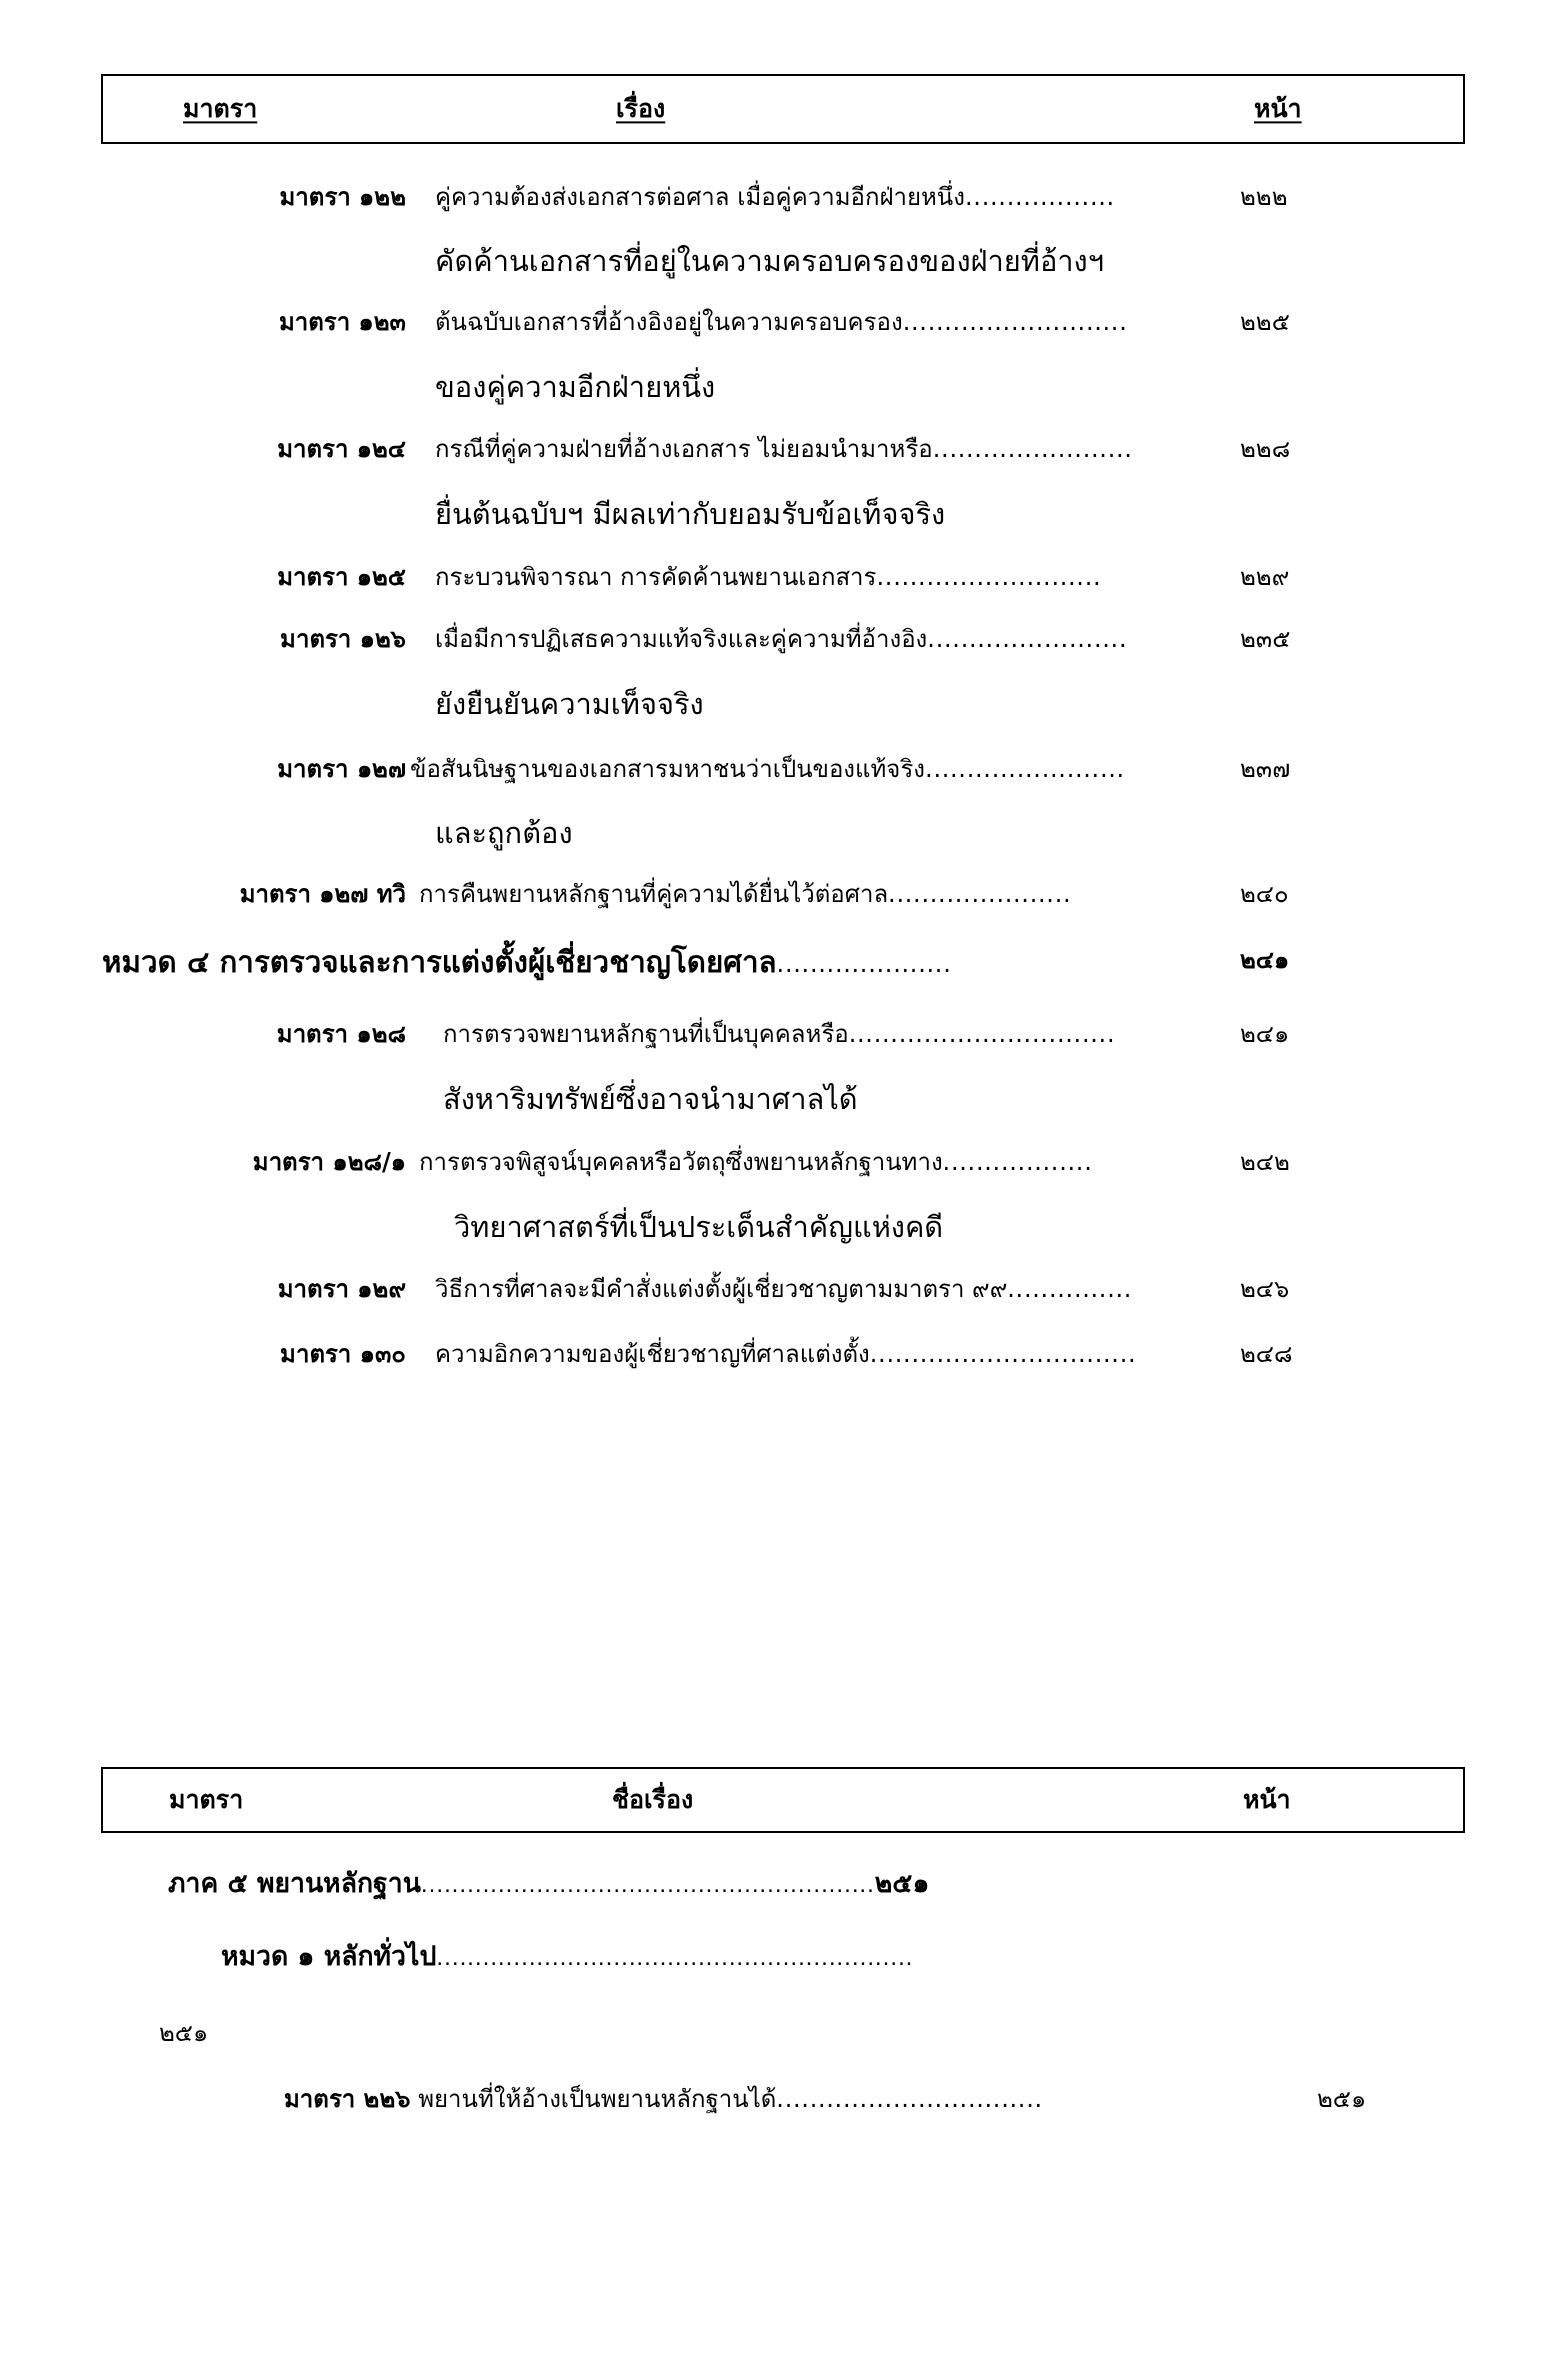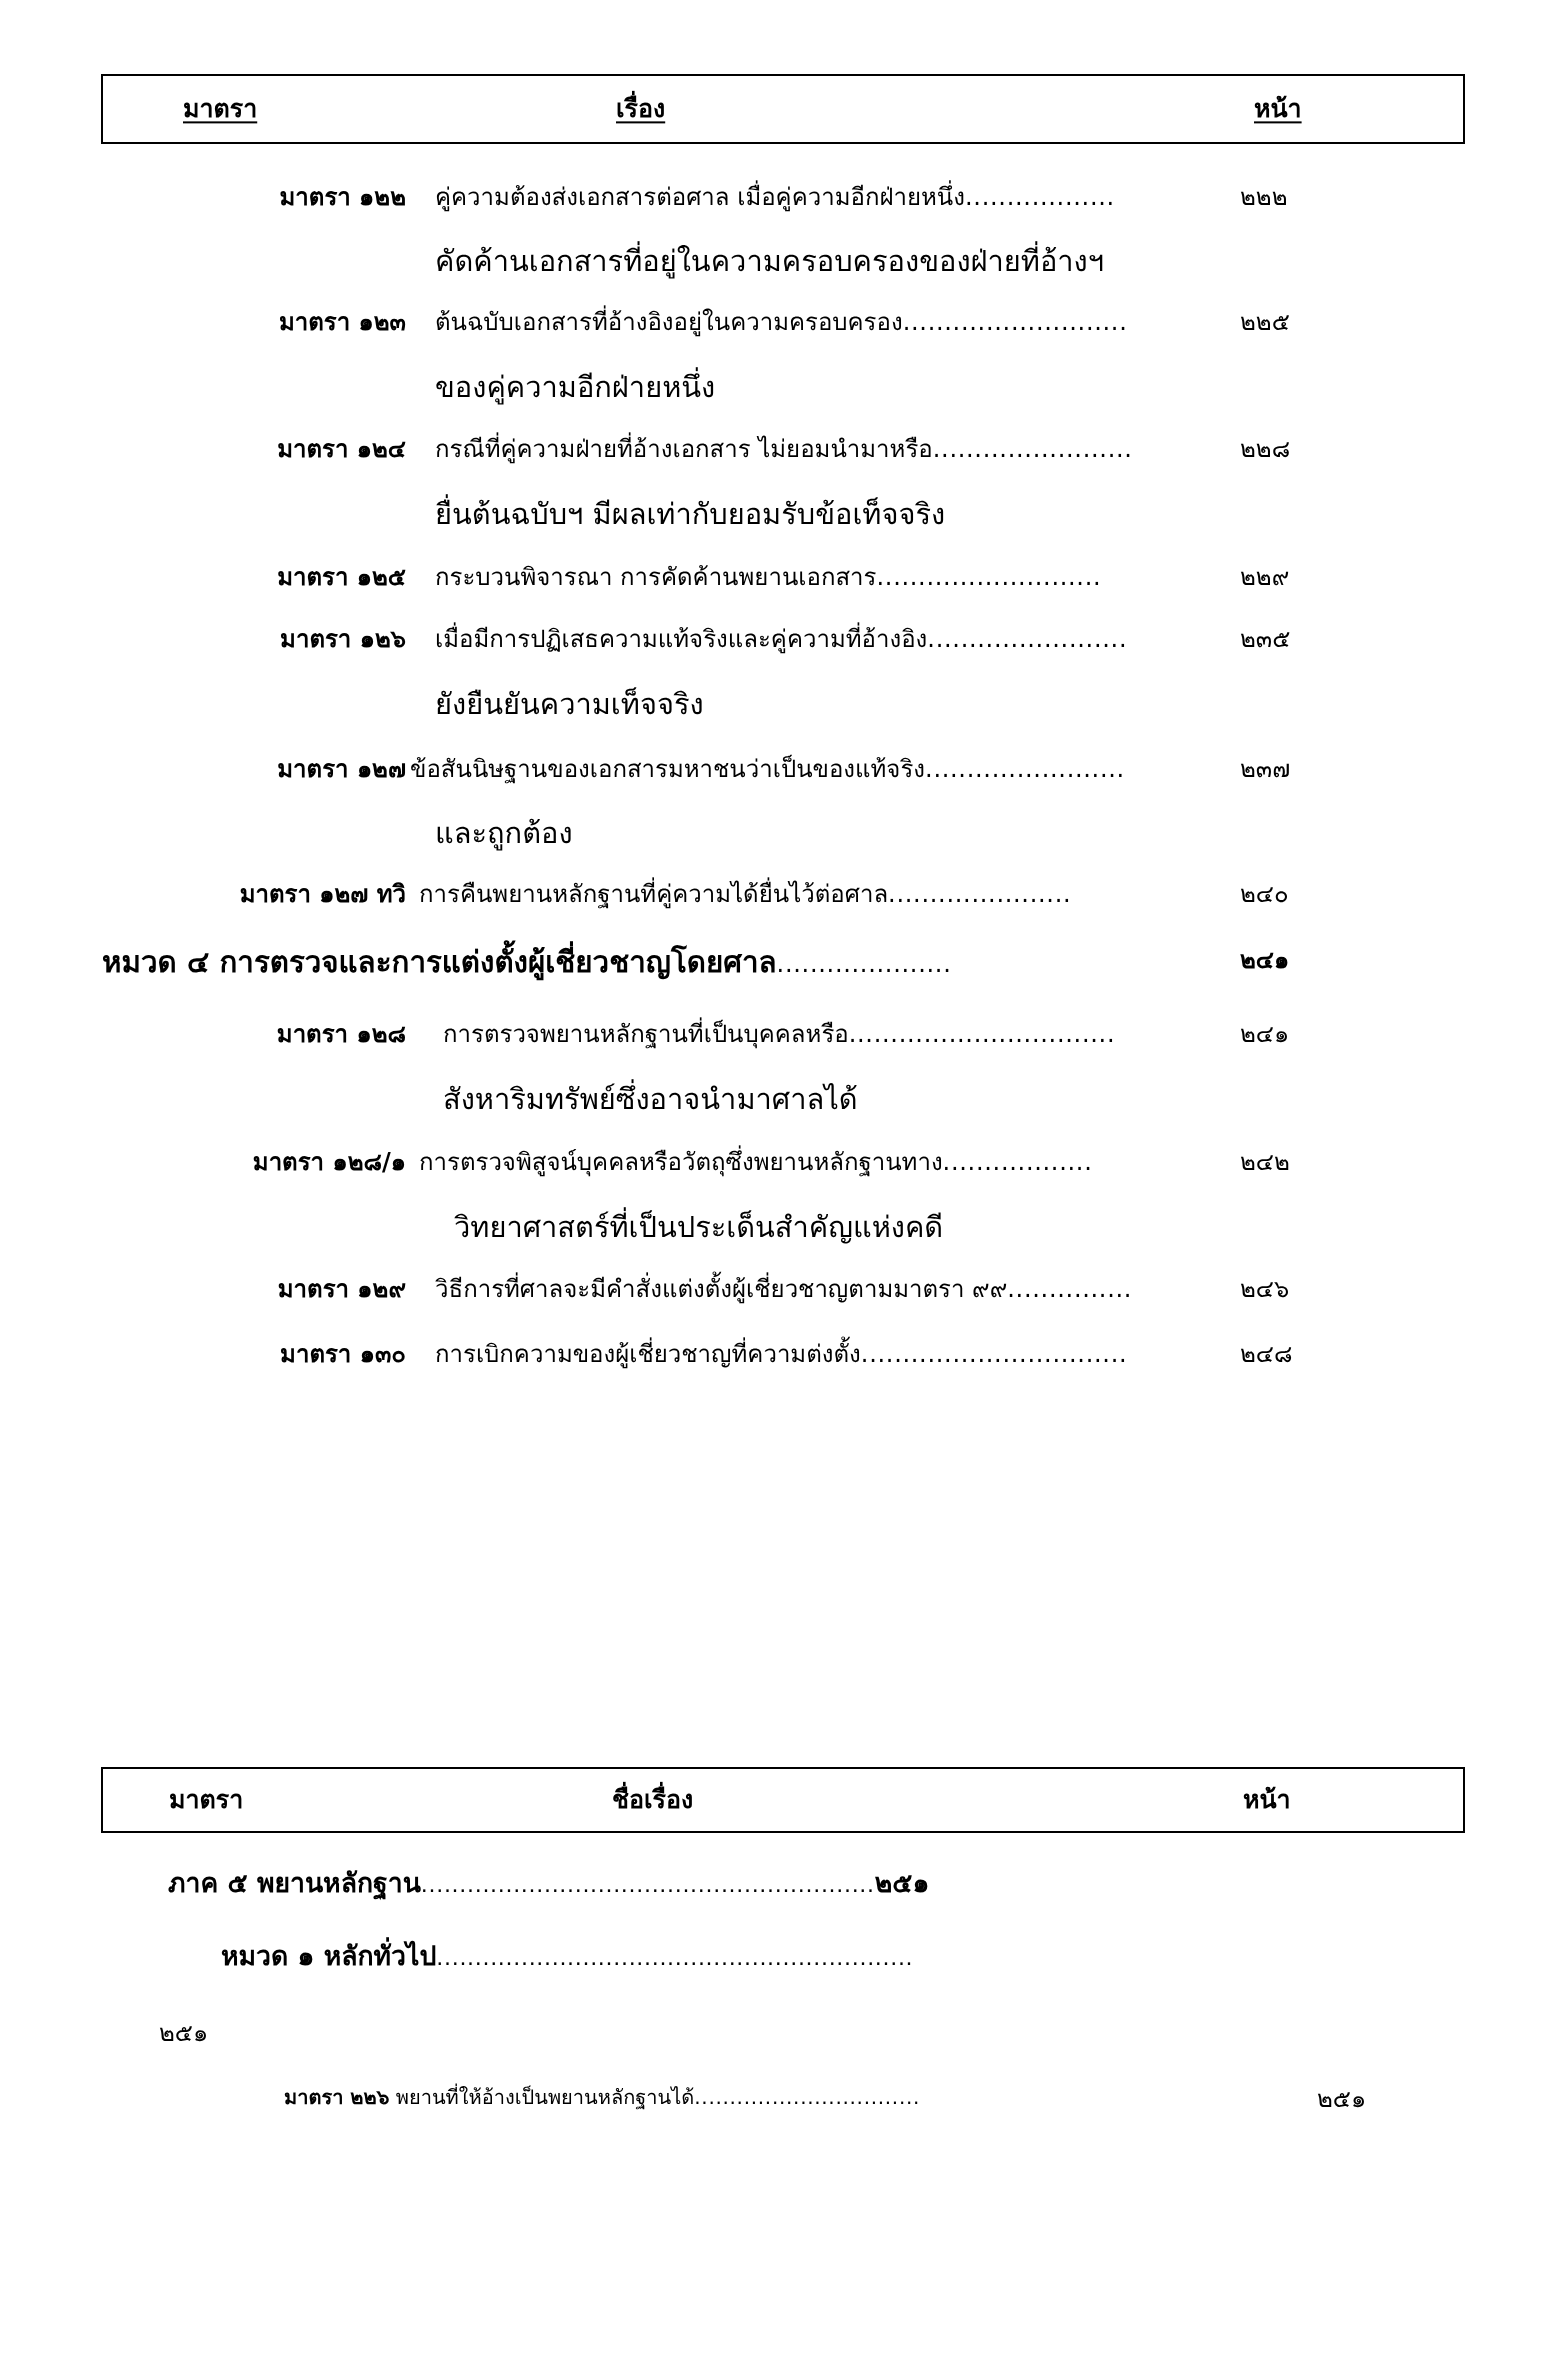--- a/index.html
+++ b/index.html
@@ -205,39 +205,39 @@
     <div class="cont" style="left:454px; top:1213px;">วิทยาศาสตร์ที่เป็นประเด็นสำคัญแห่งคดี</div>
 
     <div class="row" style="top:1277px">
       <div class="col-section" style="left:133px; width:273px;">มาตรา ๑๒๙</div>
       <div class="col-title" style="left:435px;"><span>วิธีการที่ศาลจะมีคำสั่งแต่งตั้งผู้เชี่ยวชาญตามมาตรา ๙๙</span><span class="leader">...............</span></div>
       <div class="col-page" style="left:1240px;">๒๔๖</div>
     </div>
 
     <div class="row" style="top:1342px">
       <div class="col-section" style="left:133px; width:273px;">มาตรา ๑๓๐</div>
-      <div class="col-title" style="left:435px;"><span>การเบิกความของผู้เชี่ยวชาญที่ความต่งตั้ง</span><span class="leader">................................</span></div>
+      <div class="col-title" style="left:435px;"><span>ความอิกความของผู้เชี่ยวชาญที่ศาลแต่งตั้ง</span><span class="leader">................................</span></div>
       <div class="col-page" style="left:1240px;">๒๔๘</div>
     </div>
 
   </div>
 
 
   <div class="thead-box second">
     <div class="thead-cell c-section">มาตรา</div>
     <div class="thead-cell c-subject">ชื่อเรื่อง</div>
     <div class="thead-cell c-page">หน้า</div>
   </div>
 
   <div class="toc">
 
     <div class="bottom-line" style="left:168px; top:1870px;"><span>ภาค  ๕  พยานหลักฐาน</span><span class="leader" style="font-size:22px; font-weight:400;">...........................................................</span><span>๒๕๑</span></div>
 
     <div class="bottom-line" style="left:221px; top:1943px;"><span>หมวด ๑  หลักทั่วไป</span><span class="leader" style="font-size:22px; font-weight:400;">..............................................................</span></div>
     <div class="bottom-line regular" style="left:159px; top:2021px; font-size:24px;">๒๕๑</div>
 
-    <div class="bottom-line regular" style="left:284px; top:2087px; font-size:20px;text-align:right;"><span style="font-weight:700;">มาตรา ๒๒๖</span><span>&nbsp;</span><span>พยานที่ให้อ้างเป็นพยานหลักฐานได้</span><span class="leader">................................</span></div>
+    <div class="bottom-line regular" style="left:284px; top:2087px; font-size:24px;text-align:right;"><span style="font-weight:700;">มาตรา ๒๒๖</span><span>&nbsp;</span><span>พยานที่ให้อ้างเป็นพยานหลักฐานได้</span><span class="leader">................................</span></div>
     <div class="bottom-line regular" style="left:1317px; top:2087px; font-size:24px;">๒๕๑</div>
 
   </div>
 
 </div>
 
 
 </body></html>

